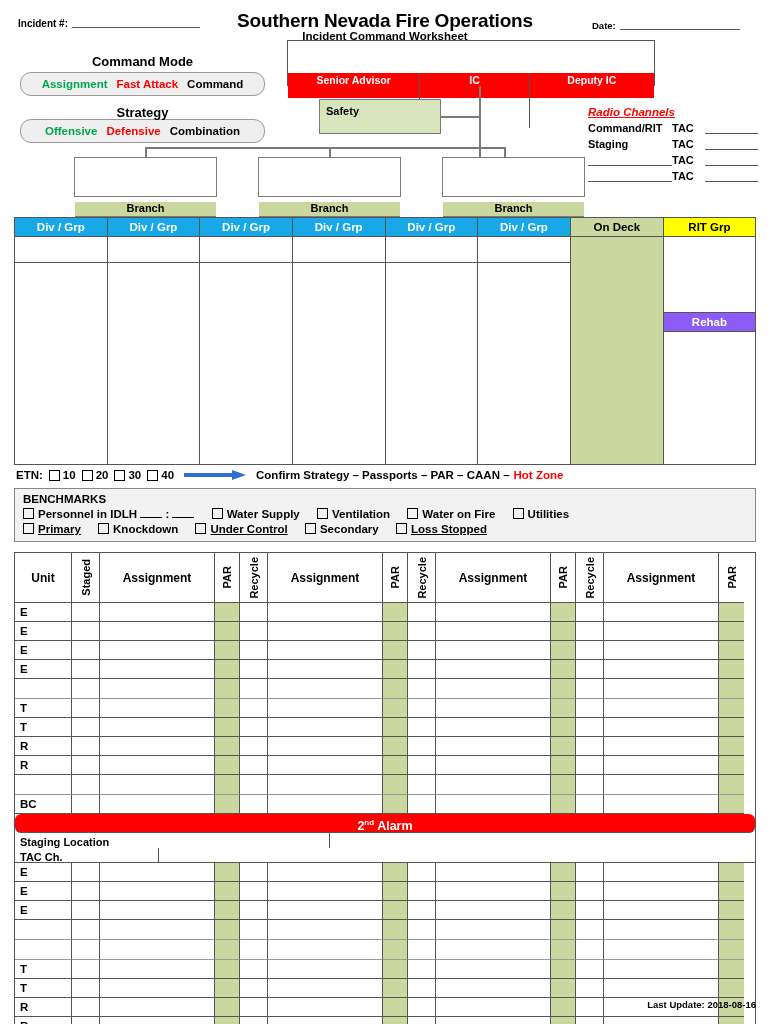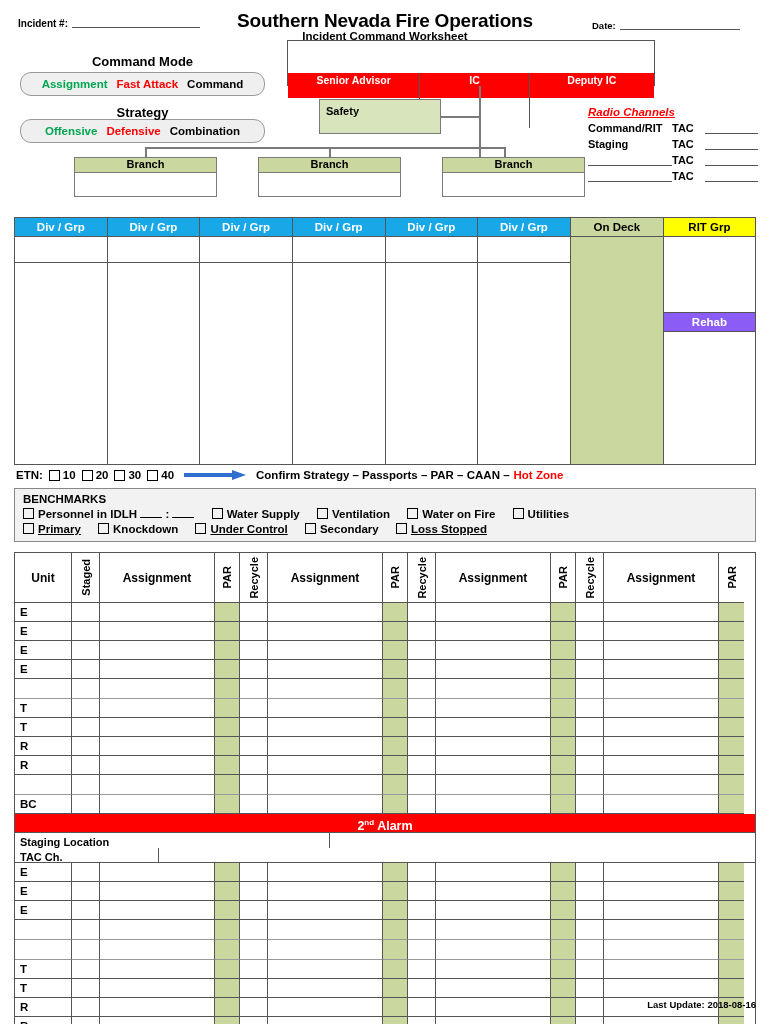--- a/index.html
+++ b/index.html
@@ -40,21 +40,21 @@
   #ic-head div:last-child{border-right:none;}
   #ic-body{display:flex;height:30px;}
   #ic-body div{border-right:1.5px solid #555;box-sizing:border-box;}
   #ic-body div:last-child{border-right:none;}
   .w-sa{width:133px;} .w-ic{width:110px;} .w-dic{width:125px;}
 
   #safety-box{left:319px;top:99px;width:122px;height:35px;background:#d8e4bc;border:1.5px solid #7a7a7a;box-sizing:border-box;}
   #safety-box span{font-size:11px;font-weight:bold;position:absolute;left:6px;top:5px;}
 
   .branch{position:absolute;width:143px;height:40px;border:1.5px solid #7a7a7a;box-sizing:border-box;background:#fff;}
-  .branch .bh{height:14px;background:#cad79e;border-bottom:1.5px solid #7a7a7a;font-size:11px;font-weight:bold;text-align:center;line-height:13px;}
+  .branch .bh{height:14px;background:#cad79e;border-bottom:1.5px solid #7a7a7a;font-size:11px;font-weight:bold;text-align:center;line-height:13px;margin-top:44px;}
   #branch1{left:74px;top:157px;}
   #branch2{left:258px;top:157px;}
   #branch3{left:442px;top:157px;}
 
   .ln{position:absolute;background:#7a7a7a;}
 
   
   #radio{left:588px;top:106px;width:170px;font-size:11px;font-weight:bold;}
   #radio .rtitle{color:#ff0000;font-style:italic;text-decoration:underline;font-size:11.5px;}
   #radio .row{display:flex;align-items:flex-end;margin-top:3px;height:13px;justify-content:space-between;}
@@ -108,21 +108,21 @@
   .c-staged{width:28px;}
   .c-assign{width:115px;}
   .c-par{width:25px;}
   .c-recycle{width:28px;}
   .par-fill{background:#cad79e;}
   .urow .mcell{height:19px;font-size:11.5px;font-weight:bold;display:flex;align-items:center;padding-left:5px;box-sizing:border-box;}
   .urow.gap .mcell{height:20px;border-bottom:1.2px solid #999;}
 
   
   #alarm-bar{height:18px;background:#ff0000;color:#fff;font-size:12.5px;font-weight:bold;text-align:center;line-height:18px;
-             border-bottom:1.5px solid #555;}
+             border-bottom:1.5px solid #555;border-radius:6px;}
   #alarm-bar sup{font-size:8px;vertical-align:super;}
   .srow{display:flex;height:29px;border-bottom:1.5px solid #555;flex-direction:column;}
   .srow div{border-right:1.5px solid #555;box-sizing:border-box;font-size:11px;font-weight:bold;padding:3px 0 0 5px;}
   .srow div:last-child{border-right:none;}
   .s-loc{width:315px;} .s-tac{width:144px;} .s-mgr{width:281px;}
 
   
   #footer{left:0;top:999px;width:756px;text-align:right;font-size:9.5px;font-weight:bold;}
 </style>
 </head>

